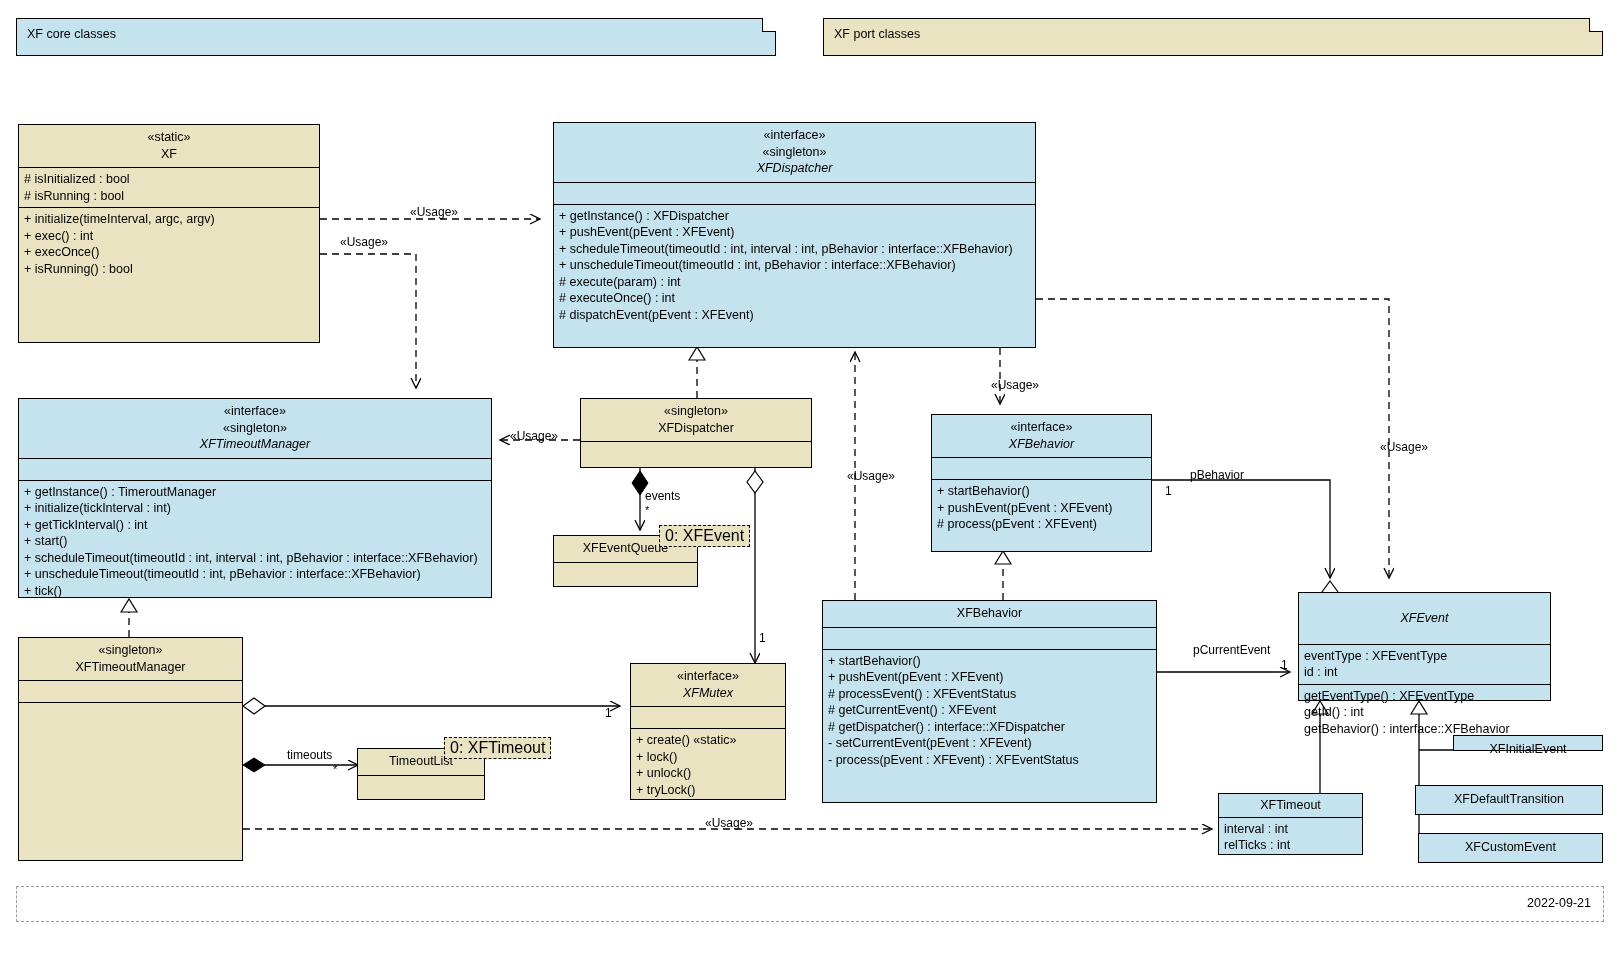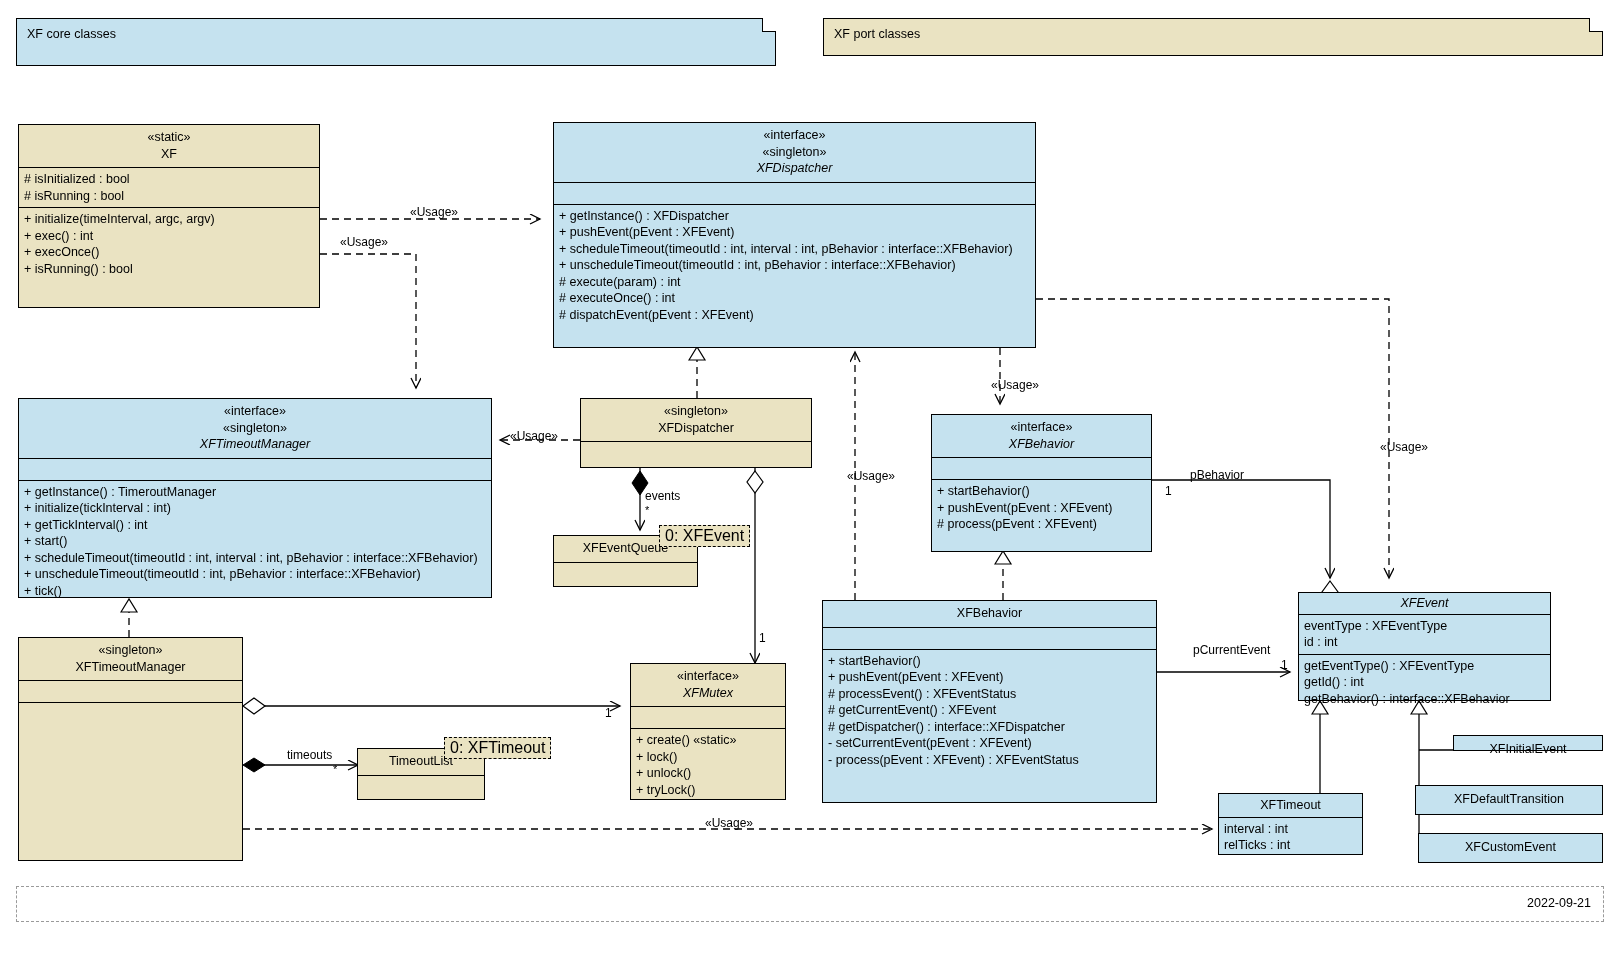--- a/index.html
+++ b/index.html
@@ -186,31 +186,31 @@
     <path d="M1312,714 L1320,701 L1328,714 Z" fill="#ffffff" stroke="#000" stroke-width="1.2"></path>
 
     
     <path d="M1419,714 L1419,852" stroke="#000" stroke-width="1.3" fill="none"></path>
     <path d="M1411,714 L1419,701 L1427,714 Z" fill="#ffffff" stroke="#000" stroke-width="1.2"></path>
     <path d="M1419,750 L1453,750" stroke="#000" stroke-width="1.3" fill="none"></path>
     <path d="M1419,800 L1453,800" stroke="#000" stroke-width="1.3" fill="none"></path>
     <path d="M1419,848 L1453,848" stroke="#000" stroke-width="1.3" fill="none"></path>
   </svg>
 
-  <div class="pkgnote note-blue" style="left:16px; top:18px; width:760px; height:48px;">
+  <div class="pkgnote note-blue" style="left:16px; top:18px; width:760px; height:38px;">
     <span>XF core classes</span>
     <span class="foldmask"></span>
   </div>
 
   <div class="pkgnote note-tan" style="left:823px; top:18px; width:780px; height:38px;">
     <span>XF port classes</span>
     <span class="foldmask"></span>
   </div>
 
-  <div class="cls tan" style="left:18px; top:124px; width:302px; height:184px;">
+  <div class="cls tan" style="left:18px; top:124px; width:302px; height:219px;">
     <div class="hdr">
       <span class="stereo">«static»</span>
       <span class="nm">XF</span>
     </div>
     <div class="attrs">
       <div class="row"># isInitialized : bool</div>
       <div class="row"># isRunning : bool</div>
     </div>
     <div class="ops">
       <div class="row">+ initialize(timeInterval, argc, argv)</div>
@@ -330,21 +330,21 @@
     <div class="attrs empty"></div>
     <div class="ops">
       <div class="row">+ create() «static»</div>
       <div class="row">+ lock()</div>
       <div class="row">+ unlock()</div>
       <div class="row">+ tryLock()</div>
     </div>
   </div>
 
   <div class="cls blue" style="left:1298px; top:592px; width:253px; height:109px;">
-    <div class="hdr" style="padding:2px 4px;">
+    <div class="hdr" style="padding:17px 4px;">
       <span class="nm ital">XFEvent</span>
     </div>
     <div class="attrs">
       <div class="row">eventType : XFEventType</div>
       <div class="row">id : int</div>
     </div>
     <div class="ops">
       <div class="row">getEventType() : XFEventType</div>
       <div class="row">getId() : int</div>
       <div class="row">getBehavior() : interface::XFBehavior</div>

